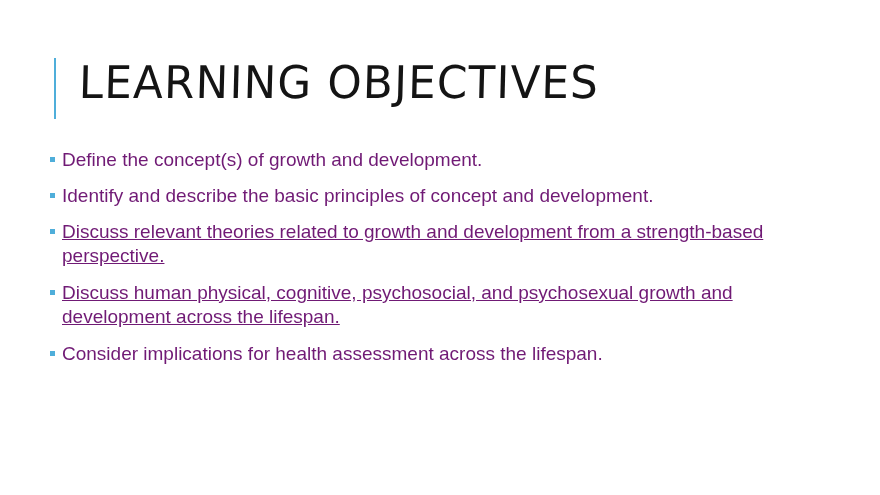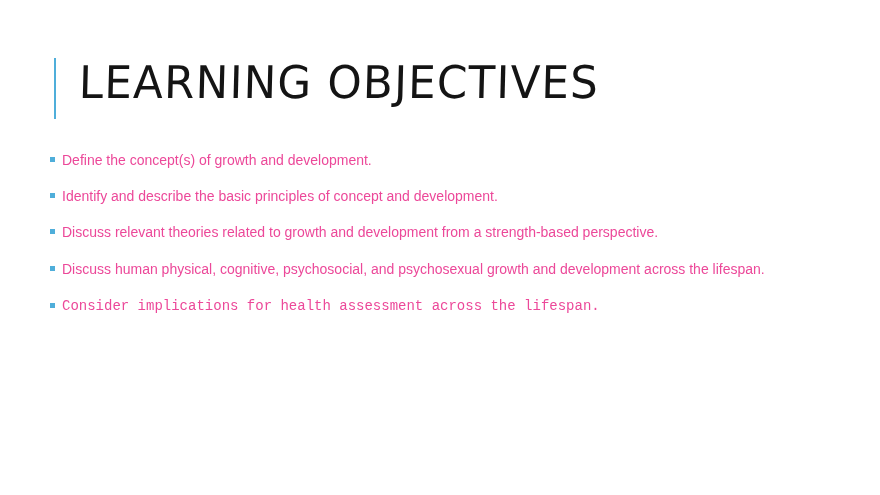--- a/index.html
+++ b/index.html
@@ -66,48 +66,48 @@
     width: 740px;
     margin: 0;
     padding: 0;
     list-style: none;
   }
 
   .bullet-item {
     position: relative;
     padding-left: 14px;
     margin: 0 0 12px 0;
-    font-size: 14px;
+    font-size: 19px;
     line-height: 24px;
-    color: #ec4899;
+    color: #701a75;
     font-weight: 400;
   }
 
   .bullet-item:last-child {
     margin-bottom: 7px;
-    font-family: Liberation Mono, monospace;
   }
 
   .bullet-marker {
     position: absolute;
     left: 2px;
     top: 9px;
     width: 5px;
     height: 5px;
     background: #4FAEDA;
     display: block;
   }
 
   .bullet-text {
     display: block;
   }
 
   
   .bullet-item.wrapped {
     margin-bottom: 13px;
+    text-decoration: underline;
   }
 </style>
 </head>
 <body>
 
 <div class="slide">
 
   <div class="title-block">
     <span class="title-accent-bar"></span>
     <h1 class="slide-title">Learning Objectives</h1>

